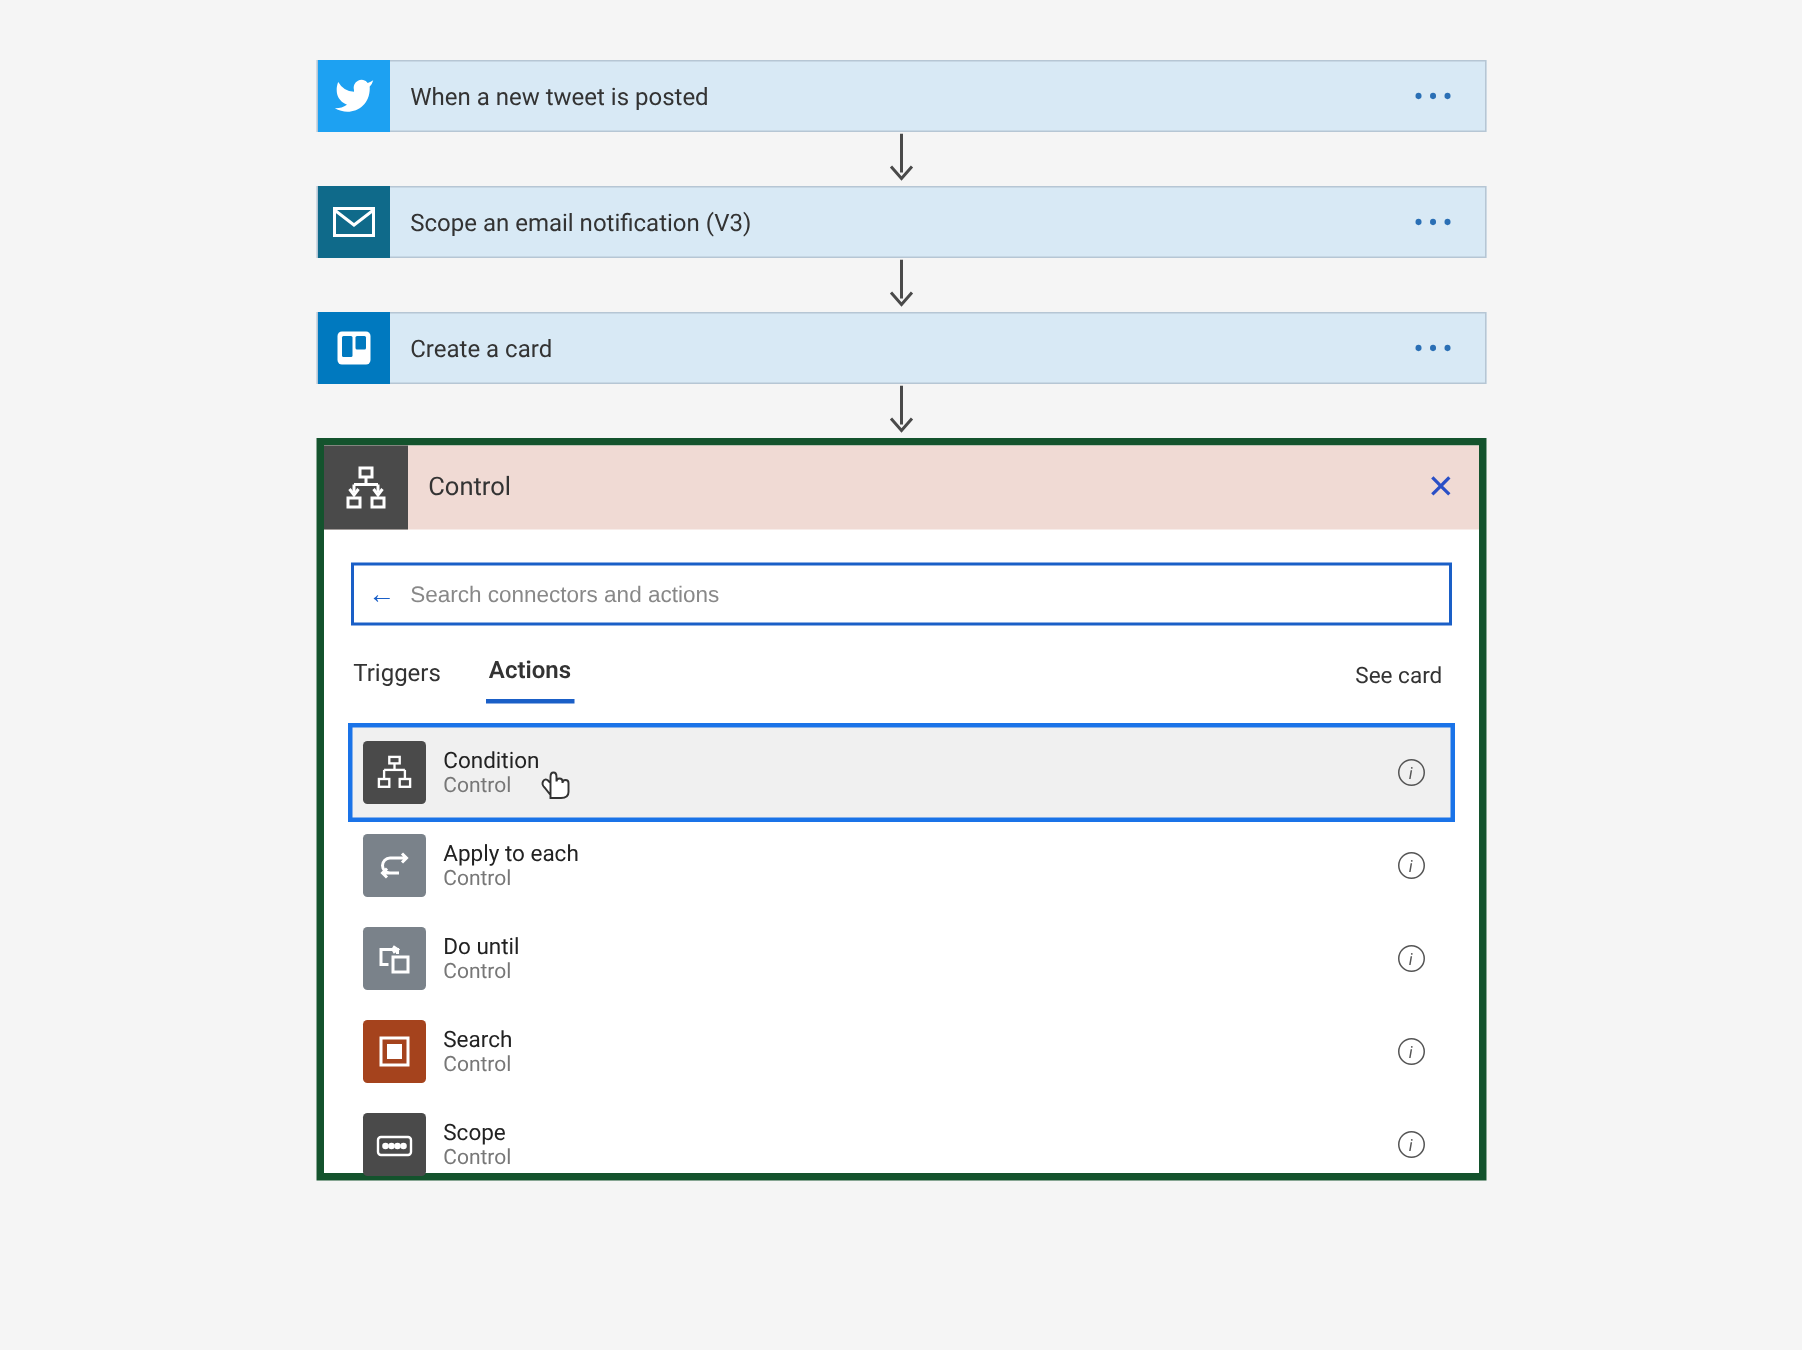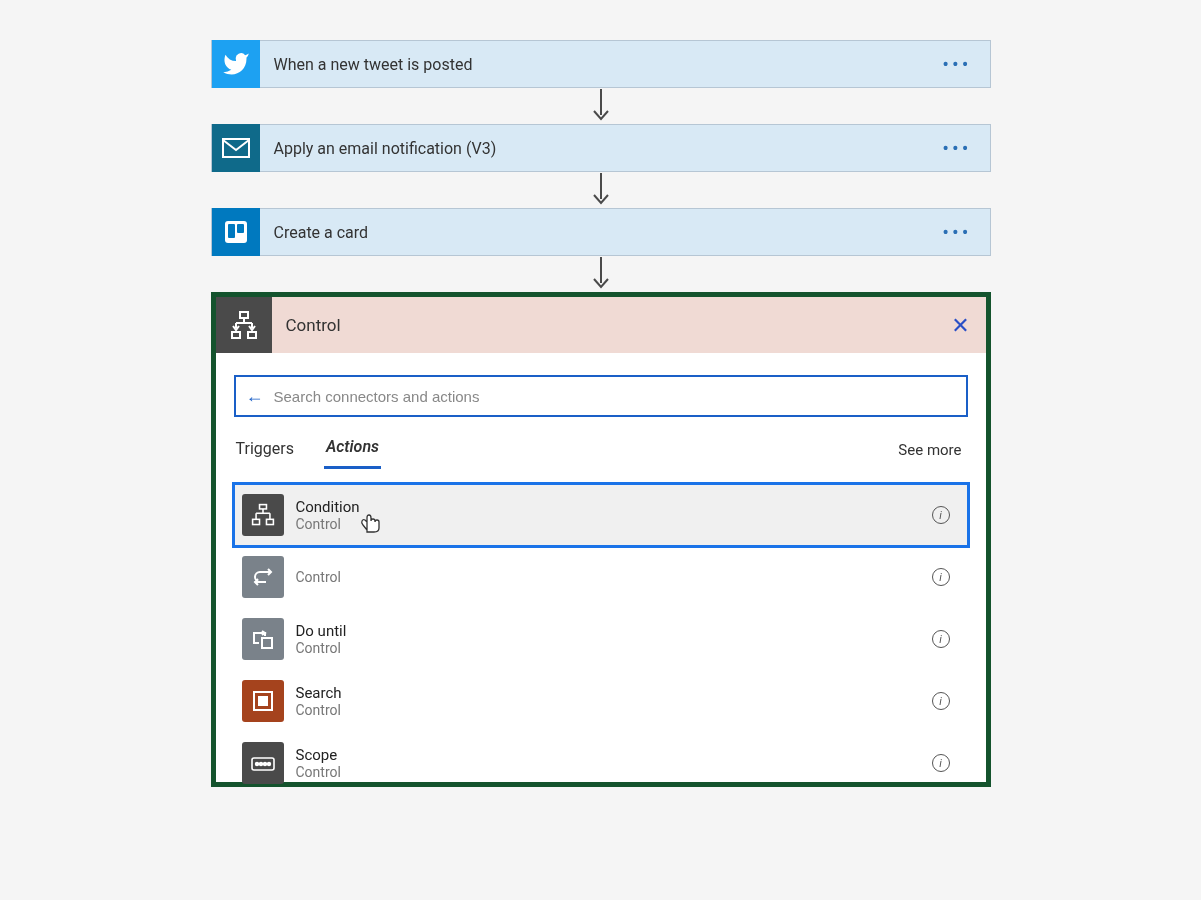--- a/index.html
+++ b/index.html
@@ -128,21 +128,20 @@
   .tab {
     font-size: 16px;
     color: #333;
     padding: 6px 2px 10px 2px;
     margin-right: 28px;
     cursor: pointer;
   }
   .tab.active {
     font-weight: 600;
     border-bottom: 3px solid #1a5fc7;
-    font-style: italic;
   }
   .see-more {
     margin-left: auto;
     font-size: 15px;
     color: #333;
     cursor: pointer;
     padding-right: 6px;
   }
 
   .action-list { margin-top: 14px; }
@@ -217,21 +216,21 @@
       </svg>
   </div>
 
   <div class="step-card">
     <div class="step-icon bg-mail">
       <svg width="28" height="20" viewBox="0 0 28 20" fill="none" stroke="#fff" stroke-width="2">
           <rect x="1" y="1" width="26" height="18"></rect>
           <polyline points="1,2 14,12 27,2"></polyline>
         </svg>
     </div>
-    <div class="step-title">Apply an email notification (V3)</div>
+    <div class="step-title">Scope an email notification (V3)</div>
     <div class="ellipsis">•••</div>
   </div>
 
   <div class="arrow-connector">
     <svg width="20" height="34" viewBox="0 0 20 34" stroke="#4a4a4a" stroke-width="2" fill="none">
         <line x1="10" y1="0" x2="10" y2="26"></line>
         <polyline points="3,22 10,30 17,22" fill="none"></polyline>
       </svg>
   </div>
 
@@ -275,21 +274,21 @@
 
     <div class="panel-body">
       <div class="searchbar">
         <span class="back-arrow">←</span>
         <input type="text" placeholder="Search connectors and actions" style="">
       </div>
 
       <div class="tabs-row">
         <div class="tab">Triggers</div>
         <div class="tab active">Actions</div>
-        <div class="see-more">See more</div>
+        <div class="see-more">See card</div>
       </div>
 
       <div class="action-list">
 
         <div class="action-item hover" style="position:relative">
           <div class="action-icon bg-dark">
             <svg width="26" height="26" viewBox="0 0 30 30" stroke="#fff" stroke-width="1.8" fill="none">
               <rect x="11" y="3" width="8" height="5"></rect>
                 <line x1="15" y1="8" x2="15" y2="13"></line>
               <line x1="7" y1="13" x2="23" y2="13"></line>
@@ -309,20 +308,21 @@
           </svg>
         </div>
 
         <div class="action-item">
           <div class="action-icon bg-gray">
             <svg width="24" height="24" viewBox="0 0 24 24" stroke="#fff" stroke-width="2" fill="none">
                 <path d="M17 4l3 3-3 3M20 7H9a5 5 0 0 0 0 10M7 20l-3-3 3-3M4 17h11"></path>
               </svg>
           </div>
           <div class="action-text">
+            <div class="action-name">Apply to each</div>
             <div class="action-sub">Control</div>
           </div>
           <div class="info-icon">i</div>
         </div>
 
         <div class="action-item">
           <div class="action-icon bg-gray">
             <svg width="24" height="24" viewBox="0 0 24 24" stroke="#fff" stroke-width="2" fill="none">
                 <rect x="11" y="11" width="10" height="10"></rect>
                 <polyline points="8,16 3,16 3,6 14,6 14,9"></polyline>

